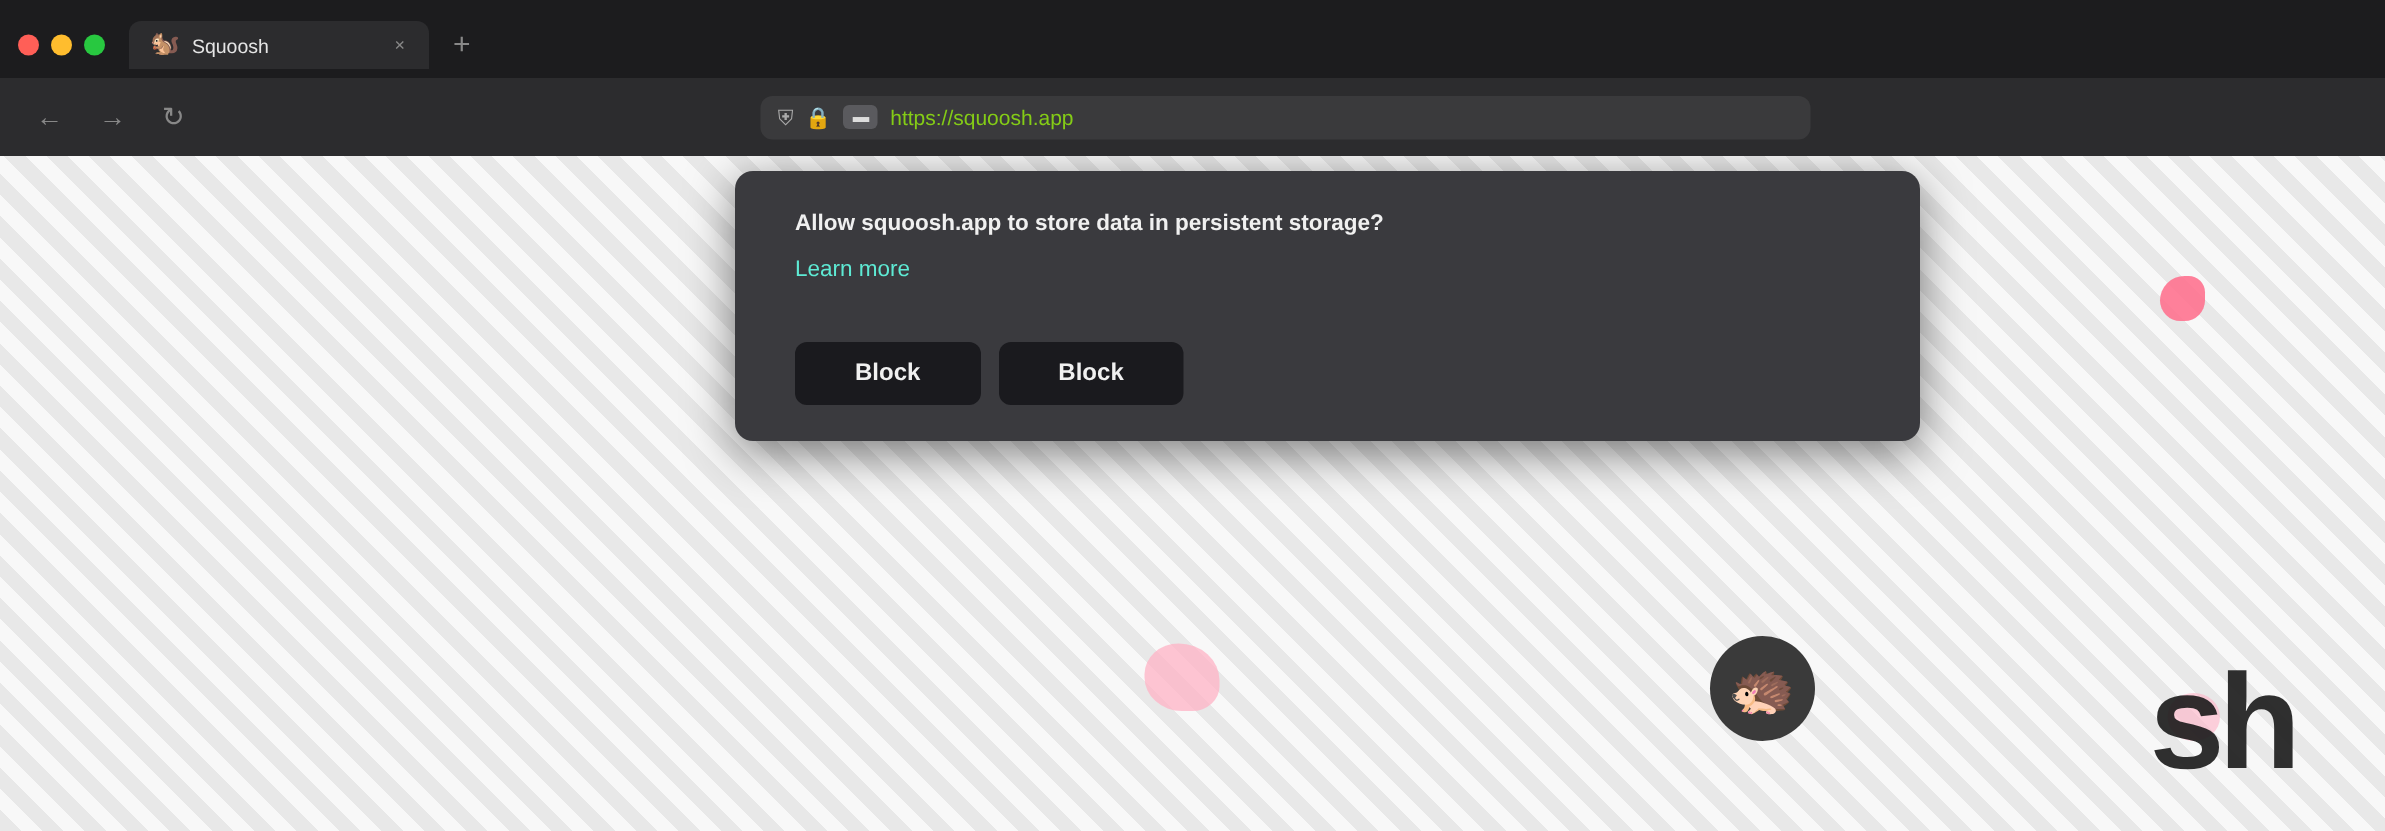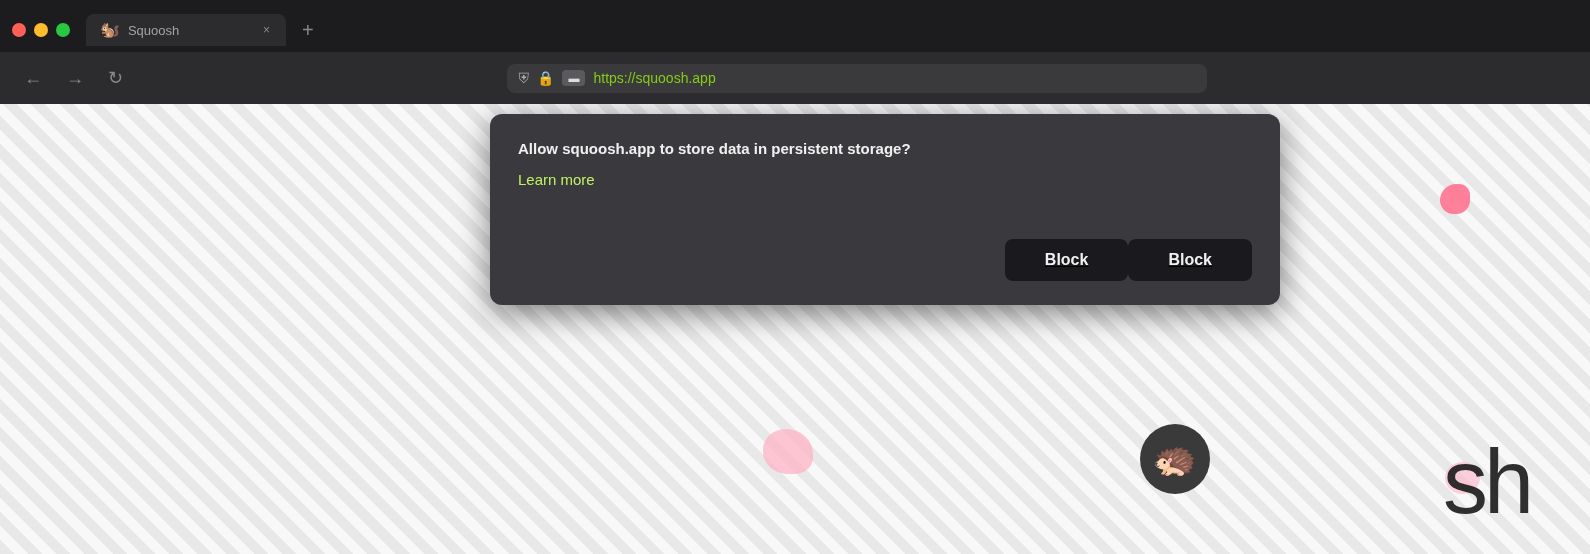--- a/index.html
+++ b/index.html
@@ -54,21 +54,21 @@
       max-width: 240px;
       position: relative;
     }
 
     .tab-favicon {
       font-size: 16px;
       line-height: 1;
     }
 
     .tab-title {
-      color: #a3a3a3;
+      color: #e5e5e5;
       font-size: 13px;
       flex: 1;
     }
 
     .tab-close {
       color: #888;
       font-size: 12px;
       cursor: pointer;
       line-height: 1;
       padding: 2px;
@@ -161,21 +161,21 @@
       width: 1590px;
       height: 450px;
     }
 
     
     .squoosh-text {
       position: absolute;
       bottom: 20px;
       right: 60px;
       font-size: 90px;
-      font-weight: 400;
+      font-weight: 700;
       color: #1a1a1a;
       letter-spacing: -4px;
       opacity: 0.9;
     }
 
     .squoosh-blob-pink-1 {
       position: absolute;
       top: 80px;
       right: 120px;
       width: 30px;
@@ -223,47 +223,47 @@
     }
 
     
     .permission-popup {
       position: absolute;
       top: 10px;
       left: 490px;
       width: 790px;
       background: #3a3a3e;
       border-radius: 12px;
-      padding: 24px 28px;
+      padding: 24px 40px;
       box-shadow: 0 8px 32px rgba(0,0,0,0.5);
       z-index: 100;
     }
 
     .popup-message {
       color: #f0f0f0;
       font-size: 15px;
       font-weight: 600;
       margin-bottom: 12px;
       line-height: 1.4;
     }
 
     .popup-learn-more {
-      color: #bef264;
+      color: #5eead4;
       font-size: 15px;
       cursor: pointer;
       text-decoration: none;
-      margin-bottom: 23px;
+      margin-bottom: 12px;
       display: inline-block;
     }
 
     .popup-actions {
       display: flex;
-      justify-content: flex-end;
+      justify-content: flex-start;
+      gap: 12px;
       margin-top: 28px;
-      text-decoration: underline;
     }
 
     .popup-btn {
       padding: 12px 40px;
       border-radius: 8px;
       border: none;
       font-size: 16px;
       font-weight: 700;
       cursor: pointer;
       background: #1a1a1e;

